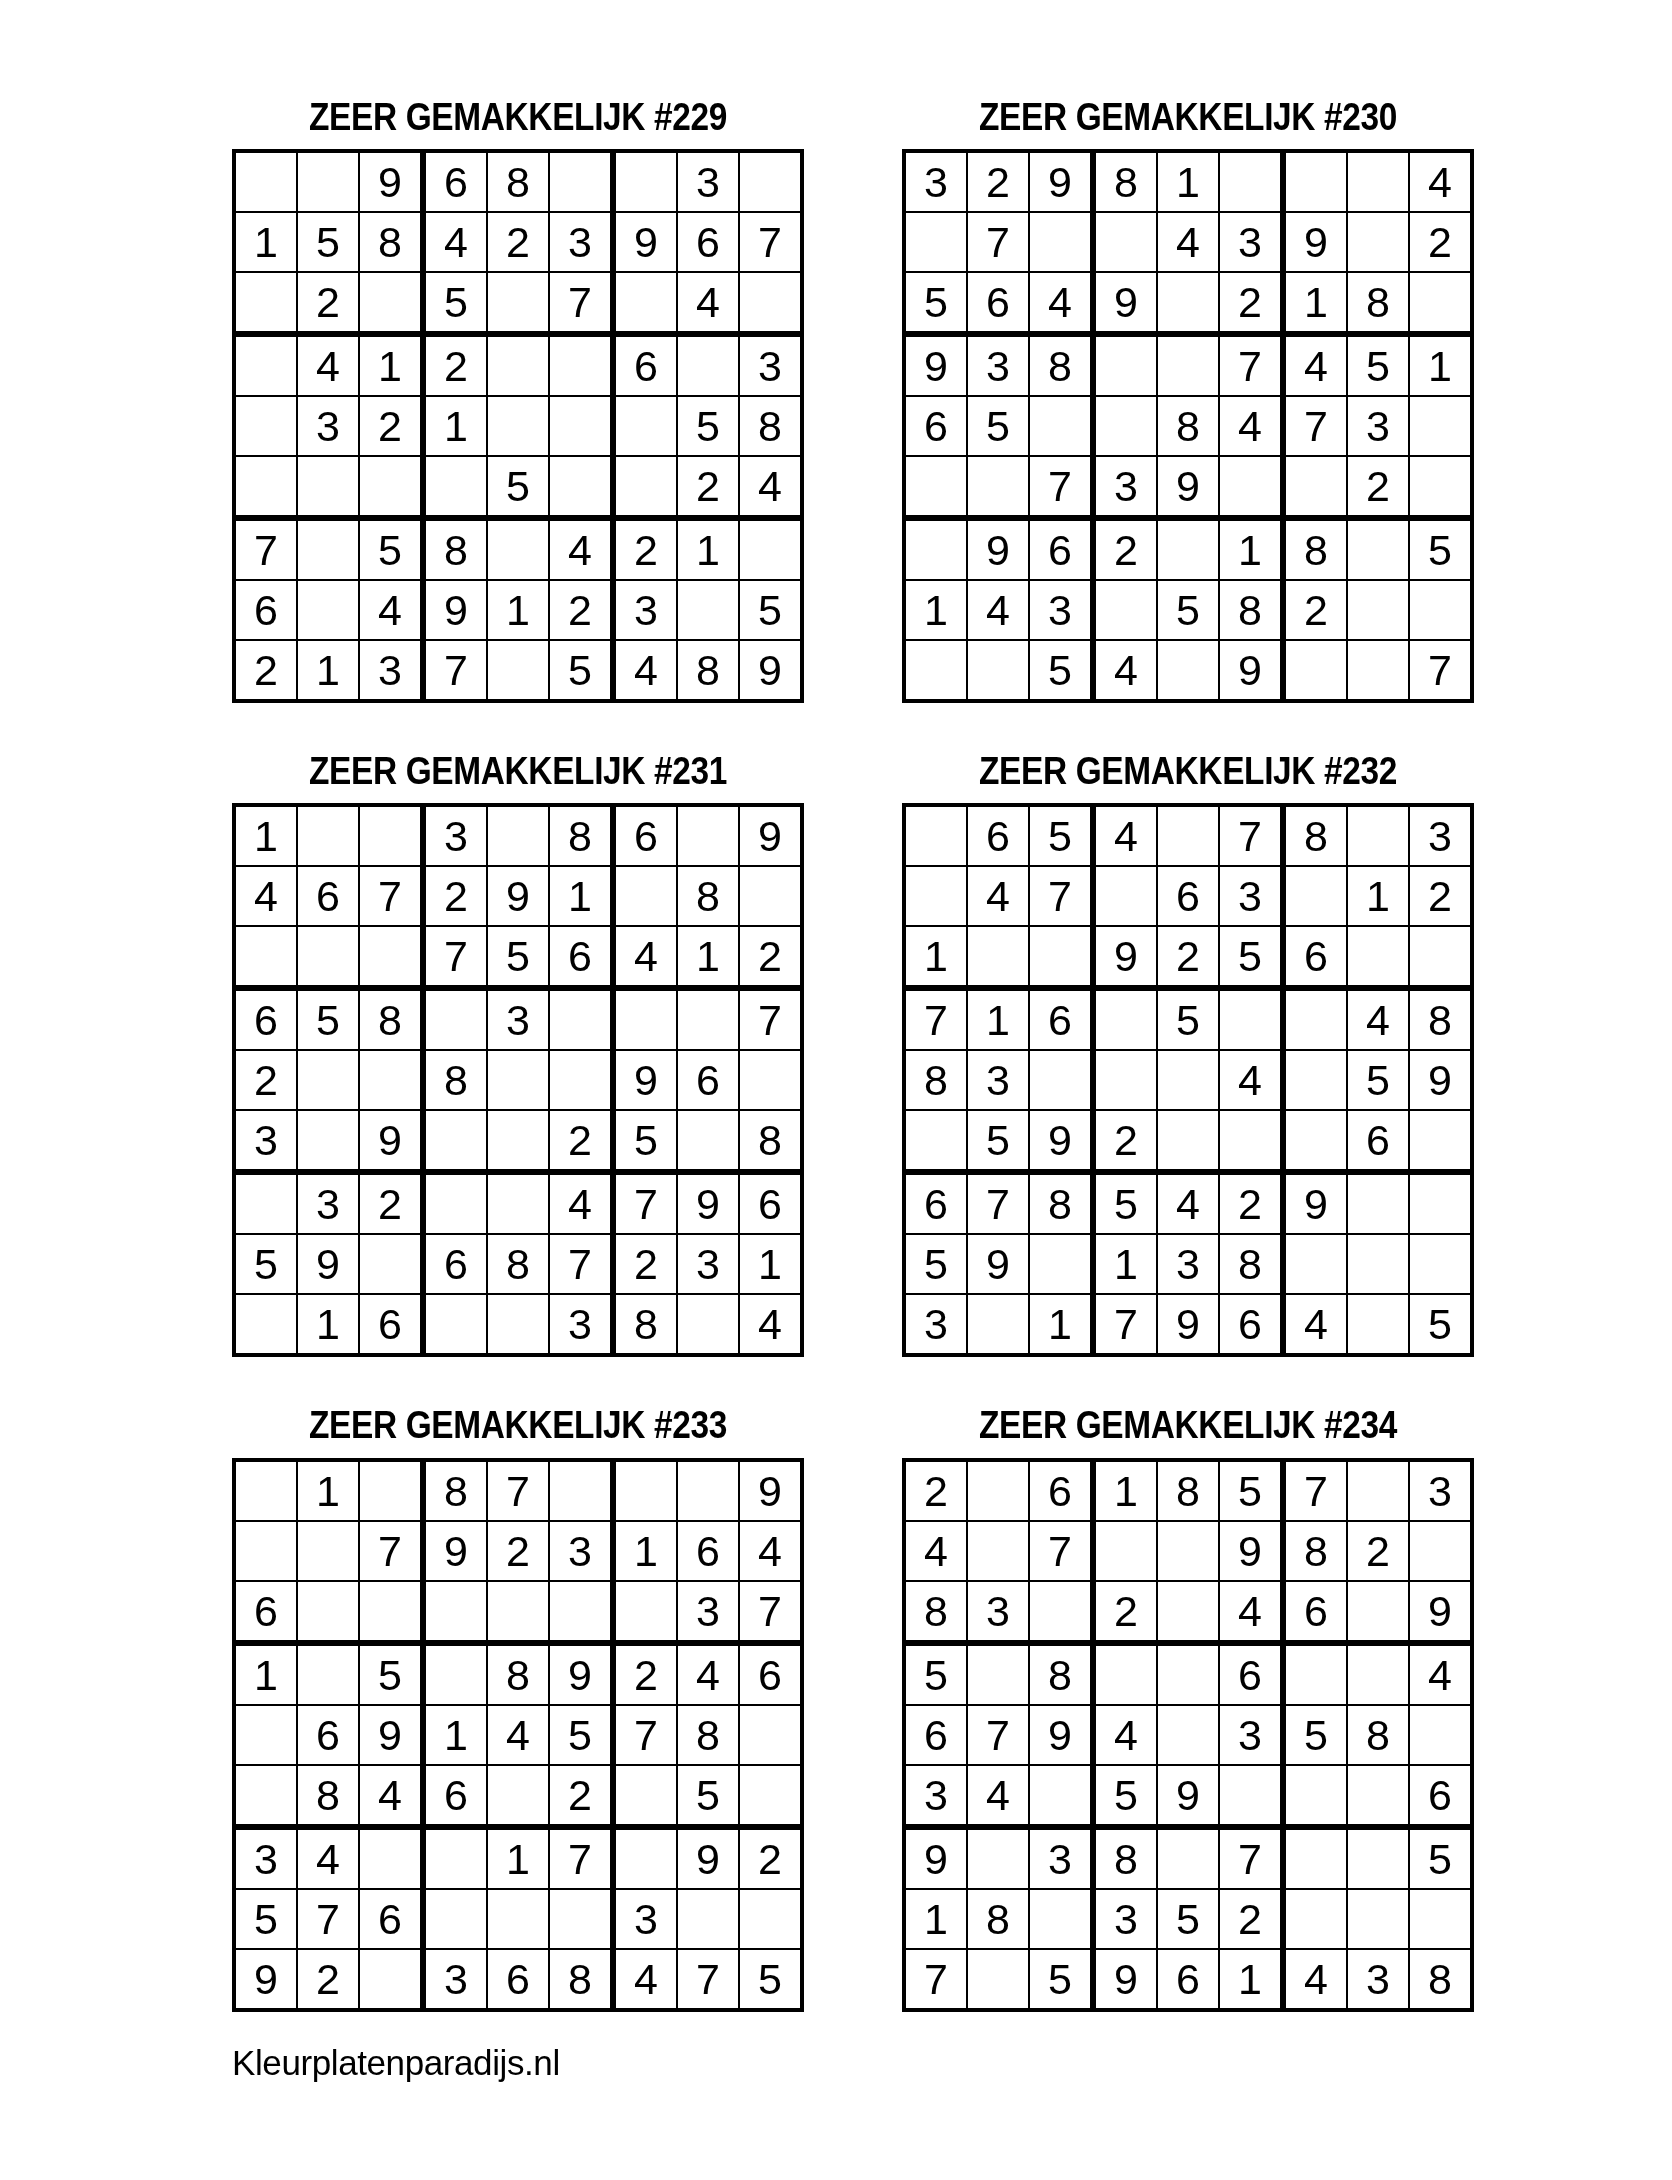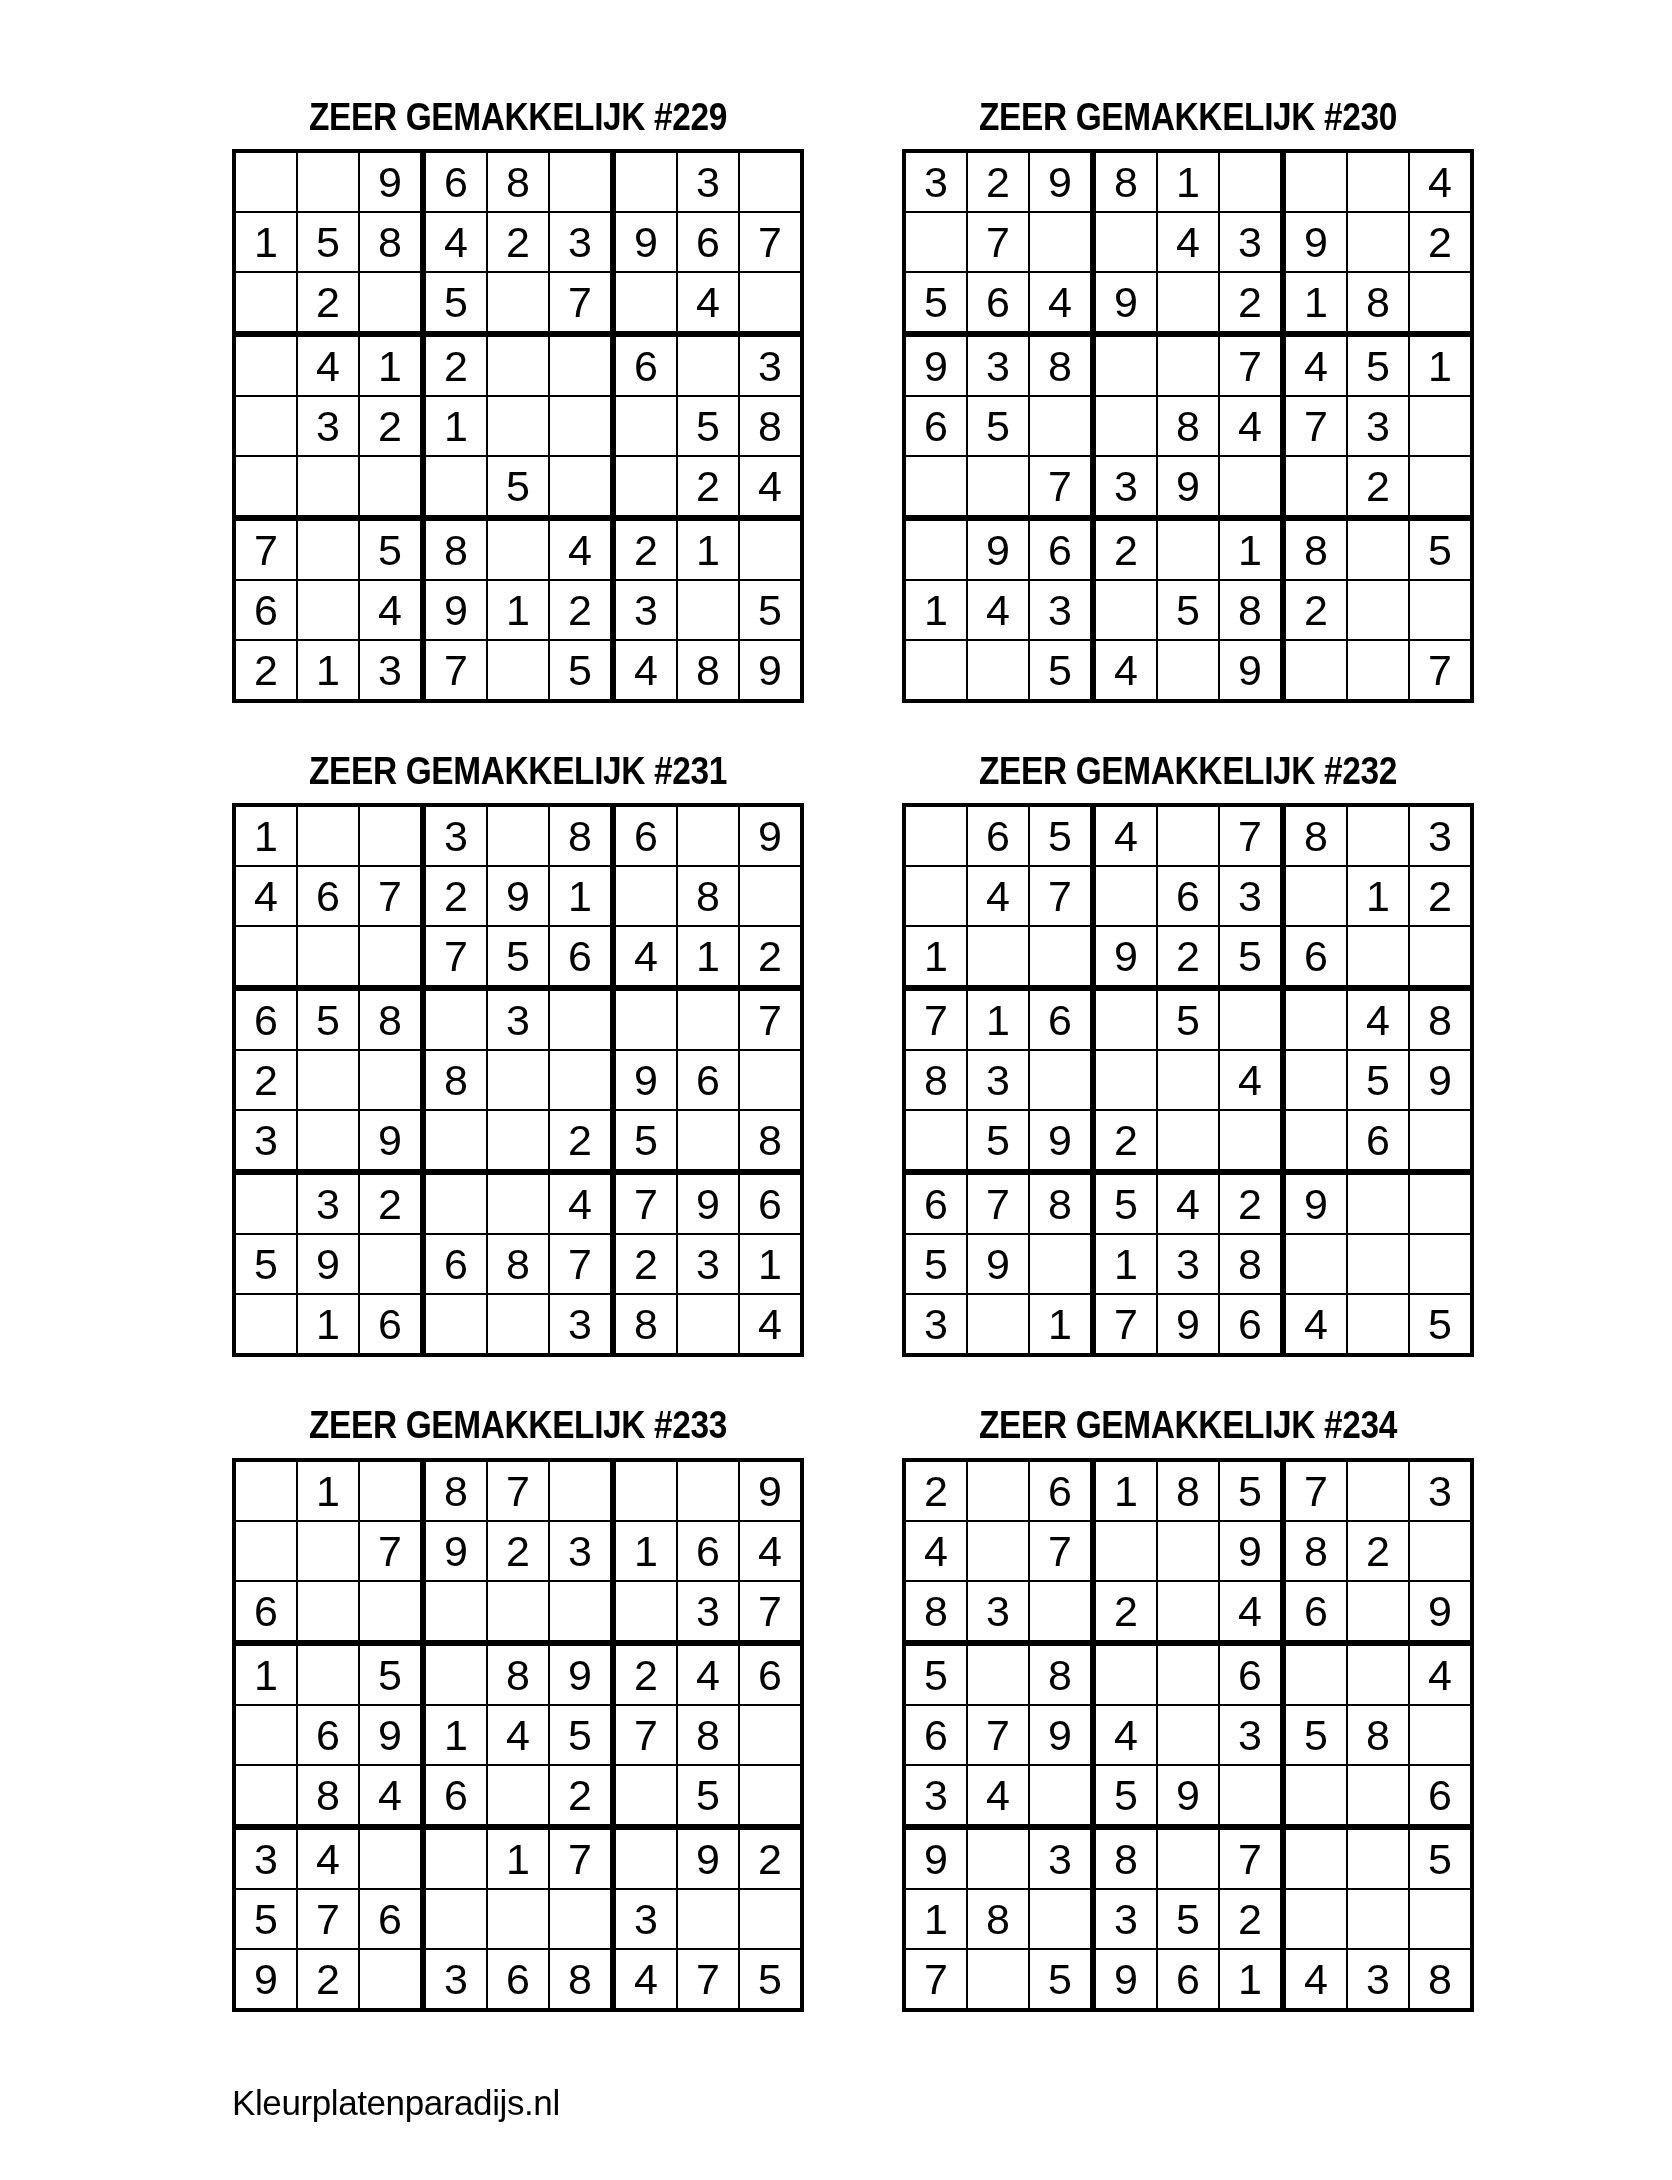--- a/index.html
+++ b/index.html
@@ -60,21 +60,20 @@
   .row.last-row .cell { border-bottom: none; }
   .footer {
     position: absolute;
     left: 232px;
     top: 2041px;
     font-size: 35px;
     line-height: 43px;
     font-weight: 400;
     letter-spacing: -0.4px;
     color: #000000;
-    margin-top: 40px;
   }
 </style>
 </head>
 <body>
 
 <div class="page">
   <div class="puzzles">
 
     <section class="puzzle">
       <h2 class="title">ZEER GEMAKKELIJK #229</h2>

